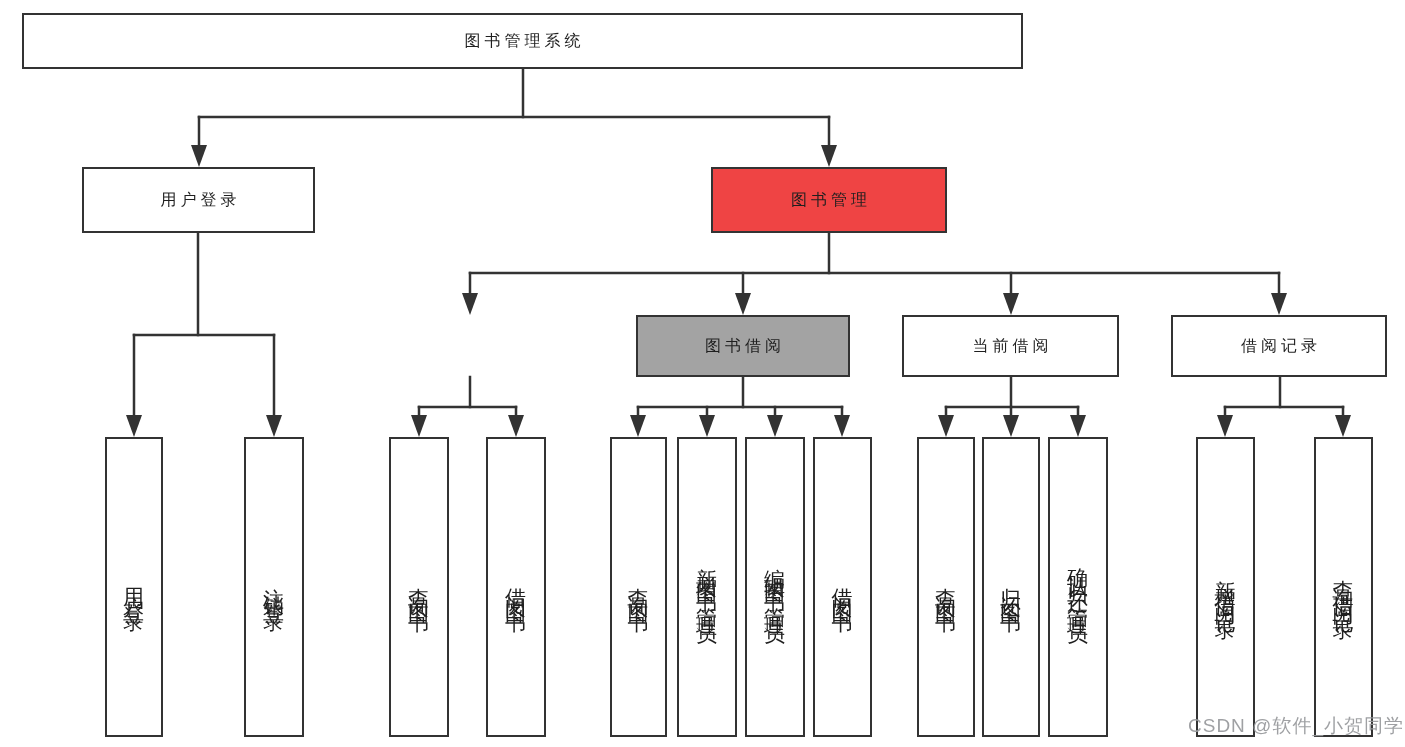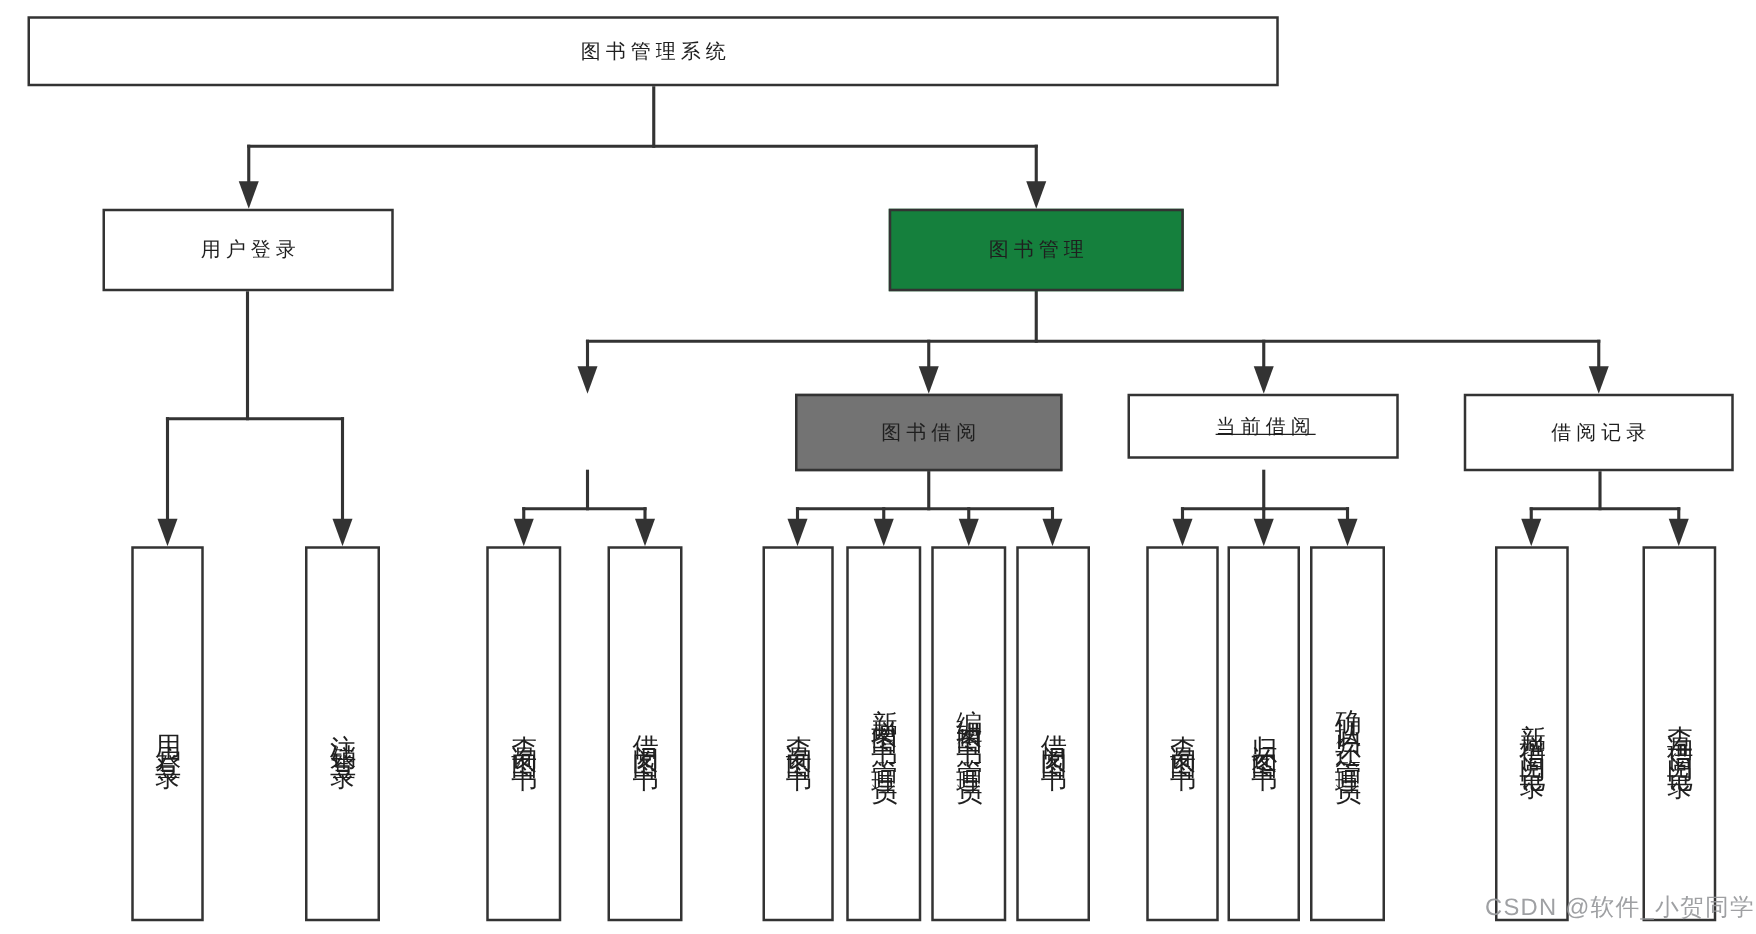--- a/index.html
+++ b/index.html
@@ -110,27 +110,27 @@
         <polygon stroke="none" points="1335,415 1351,415 1343,437"></polygon>
       </g>
     </svg>
   <div id="watermark" style="left: 1188px; top: 713px; color: rgb(151, 153, 156);">CSDN @软件_小贺同学</div>
 <div class="node horizontal" style="left: 22px; top: 13px; width: 1001px; height: 56px; border-color: rgb(51, 51, 51); background: rgb(255, 255, 255); color: rgb(31, 31, 31);">
       <span class="node-label">图书管理系统</span>
     </div>
     <div class="node horizontal" style="left: 82px; top: 167px; width: 233px; height: 66px; border-color: rgb(51, 51, 51); background: rgb(255, 255, 255); color: rgb(31, 31, 31);">
       <span class="node-label">用户登录</span>
     </div>
-    <div class="node horizontal" style="left: 711px; top: 167px; width: 236px; height: 66px; border-color: rgb(51, 51, 51); background: #15803d; color: rgb(31, 31, 31);">
+    <div class="node horizontal" style="left: 711px; top: 167px; width: 236px; height: 66px; border-color: rgb(51, 51, 51); background: #ef4444; color: rgb(31, 31, 31);">
       <span class="node-label">图书管理</span>
     </div>
-    <div class="node horizontal" style="left: 636px; top: 315px; width: 214px; height: 62px; border-color: rgb(51, 51, 51); background: #737373; color: rgb(31, 31, 31);">
+    <div class="node horizontal" style="left: 636px; top: 315px; width: 214px; height: 62px; border-color: rgb(51, 51, 51); background: #a3a3a3; color: rgb(31, 31, 31);">
       <span class="node-label">图书借阅</span>
     </div>
-    <div class="node horizontal" style="left: 902px; top: 315px; width: 217px; height: 52px; border-color: rgb(51, 51, 51); background: rgb(255, 255, 255); color: rgb(31, 31, 31); text-decoration: underline;">
+    <div class="node horizontal" style="left: 902px; top: 315px; width: 217px; height: 62px; border-color: rgb(51, 51, 51); background: rgb(255, 255, 255); color: rgb(31, 31, 31);">
       <span class="node-label">当前借阅</span>
     </div>
     <div class="node horizontal" style="left: 1171px; top: 315px; width: 216px; height: 62px; border-color: rgb(51, 51, 51); background: rgb(255, 255, 255); color: rgb(31, 31, 31);">
       <span class="node-label">借阅记录</span>
     </div>
     <div class="node vertical" style="left: 105px; top: 437px; width: 58px; height: 300px; border-color: rgb(51, 51, 51); background: rgb(255, 255, 255); color: rgb(31, 31, 31);">
       <span class="node-label">用户登录</span>
     </div>
     <div class="node vertical" style="left: 244px; top: 437px; width: 60px; height: 300px; border-color: rgb(51, 51, 51); background: rgb(255, 255, 255); color: rgb(31, 31, 31);">
       <span class="node-label">注销登录</span>

